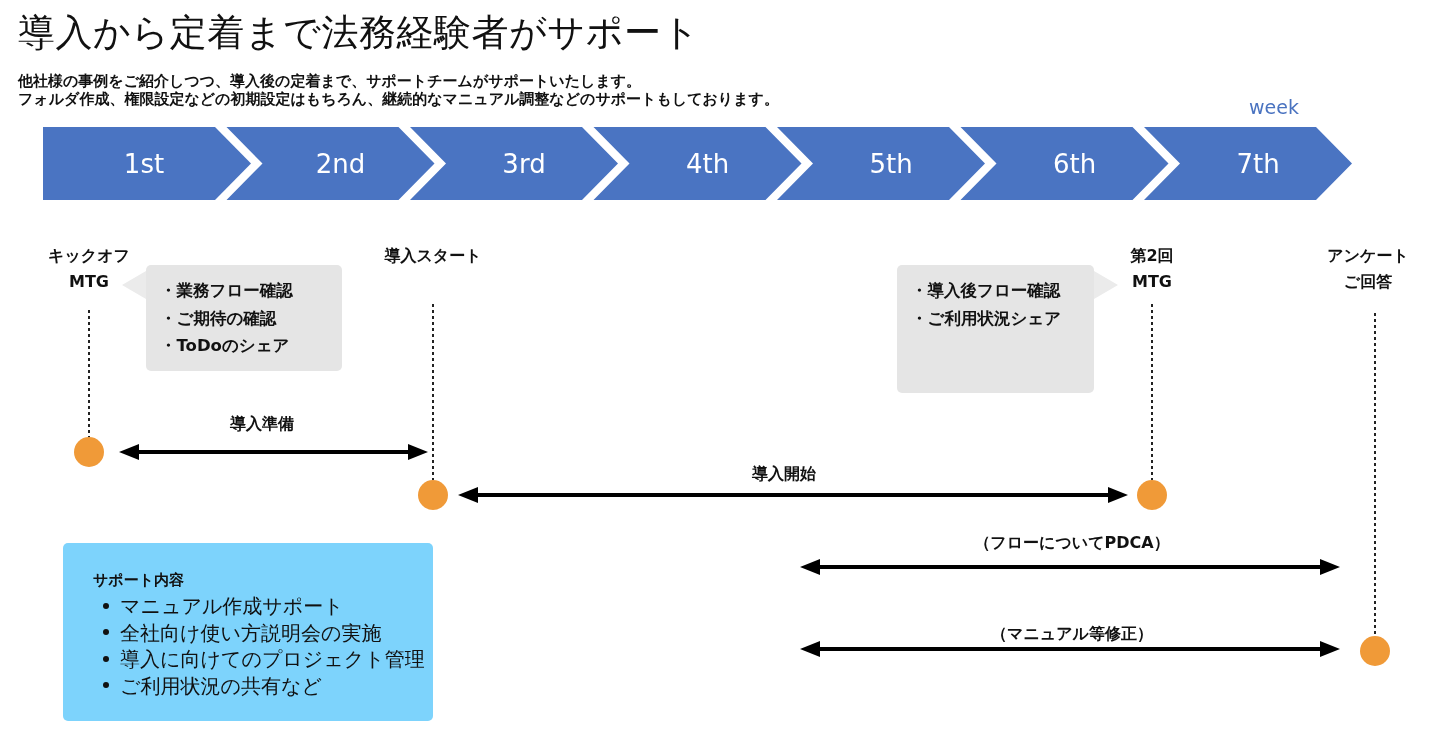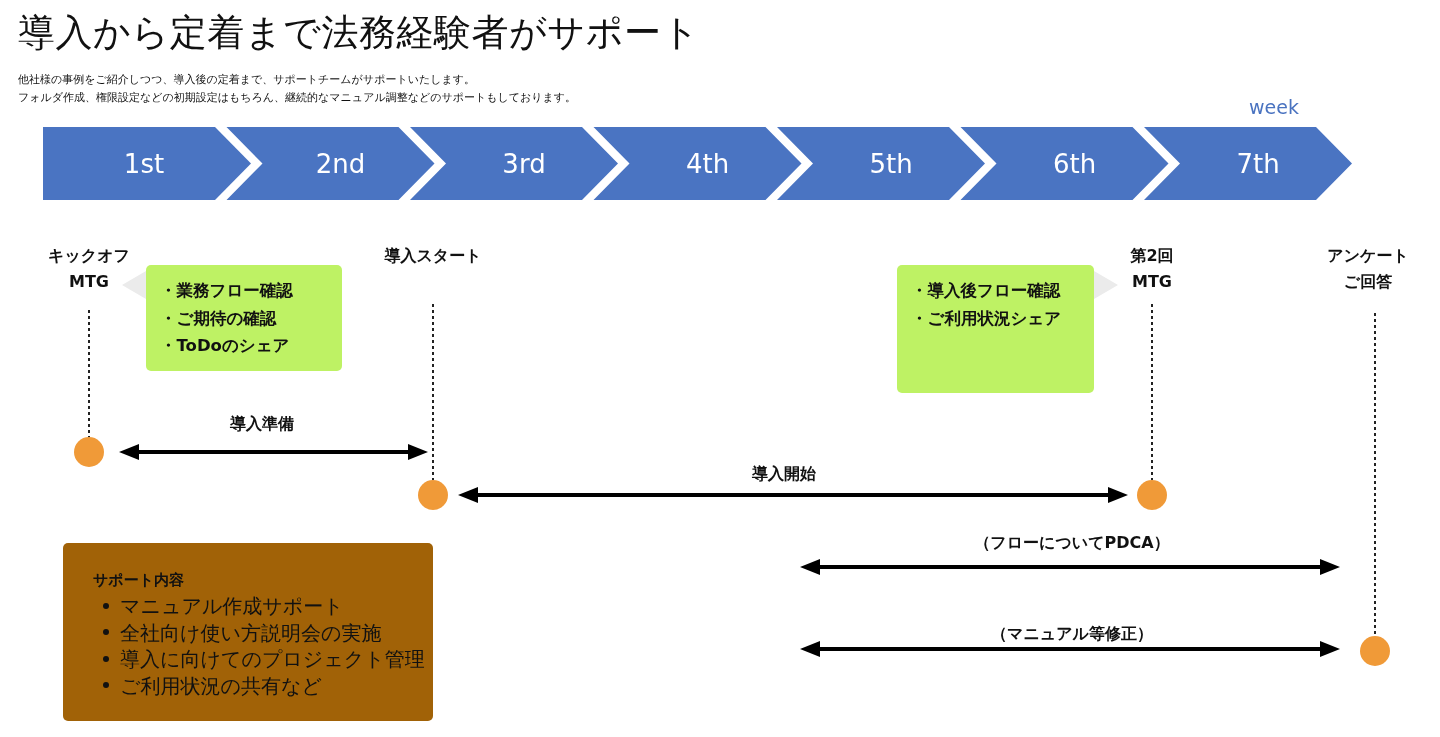--- a/index.html
+++ b/index.html
@@ -1,32 +1,32 @@
 <!DOCTYPE html>
 <html><head>
 <meta charset="utf-8">
 <style>
   html, body { margin:0; padding:0; background:#ffffff; }
   body { width:1440px; height:737px; position:relative; overflow:hidden;
          font-family:"DejaVu Sans", "Liberation Sans", sans-serif; color:#111; }
   .title { position:absolute; left:18px; top:8px; font-size:37px; font-weight:normal; letter-spacing:0.5px; white-space:nowrap; }
-  .lead { position:absolute; left:18px; font-size:11px; font-weight:normal; white-space:nowrap; }
+  .lead { position:absolute; left:18px; font-size:15px; font-weight:bold; white-space:nowrap; }
   .lead.l1 { top:72px; }
   .lead.l2 { top:90px; }
   .week { position:absolute; left:1249px; top:96px; font-size:19px; color:#4a73c0; }
   svg.canvas { position:absolute; left:0; top:0; }
   .chev-label { font-family:"DejaVu Sans", sans-serif; font-size:26px; fill:#ffffff; }
   .ms { position:absolute; font-size:16px; font-weight:bold; text-align:center; line-height:26px; white-space:nowrap; transform:translateX(-50%); }
-  .bubble { position:absolute; background:#bef264; border-radius:5px; font-size:16.5px; font-weight:bold; line-height:27.5px; padding:12px 14px 6px 14px; box-sizing:border-box; }
+  .bubble { position:absolute; background:#e5e5e5; border-radius:5px; font-size:16.5px; font-weight:bold; line-height:27.5px; padding:12px 14px 6px 14px; box-sizing:border-box; }
   .bubble .tail { position:absolute; width:0; height:0; border-top:14px solid transparent; border-bottom:14px solid transparent; }
   .bubble.left .tail { left:-24px; top:6px; border-right:24px solid #ebebeb; }
   .bubble.right .tail { right:-24px; top:6px; border-left:24px solid #ebebeb; }
   .bubble .line { white-space:nowrap; }
   .span-label { position:absolute; font-size:16px; font-weight:bold; white-space:nowrap; transform:translateX(-50%); }
-  .support { position:absolute; left:63px; top:543px; width:370px; height:178px; background:#a16207; border-radius:5px; box-sizing:border-box; padding:24px 0 0 30px; }
+  .support { position:absolute; left:63px; top:543px; width:370px; height:178px; background:#7dd3fc; border-radius:5px; box-sizing:border-box; padding:24px 0 0 30px; }
   .support .head { font-size:15px; font-weight:bold; line-height:26px; }
   .support ul { margin:0; padding:0 0 0 10px; list-style:none; }
   .support li { font-size:20px; font-weight:normal; line-height:26.5px; white-space:nowrap; }
   .support li .dot { display:inline-block; width:6px; height:6px; border-radius:50%; background:#111; margin-right:11px; vertical-align:middle; position:relative; top:-2px; }
 </style>
 </head>
 <body>
 
 <div class="title">導入から定着まで法務経験者がサポート</div>
 <div class="lead l1">他社様の事例をご紹介しつつ、導入後の定着まで、サポートチームがサポートいたします。</div>

